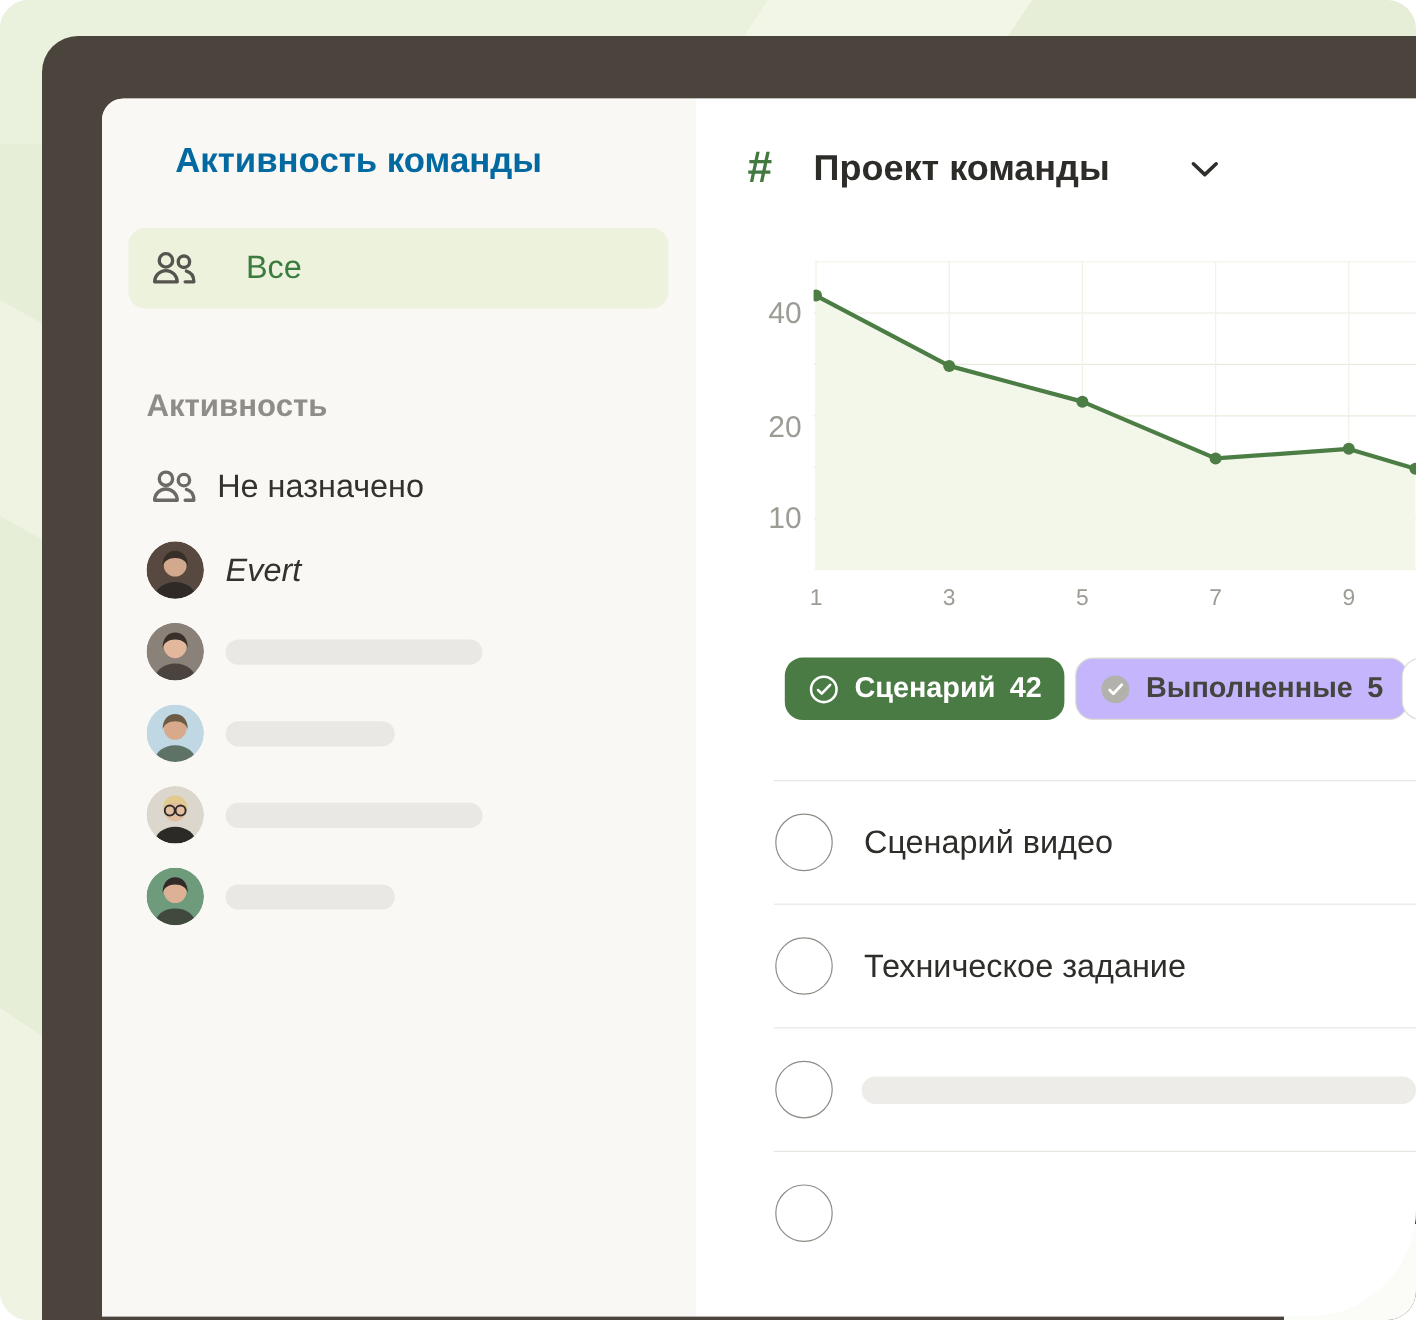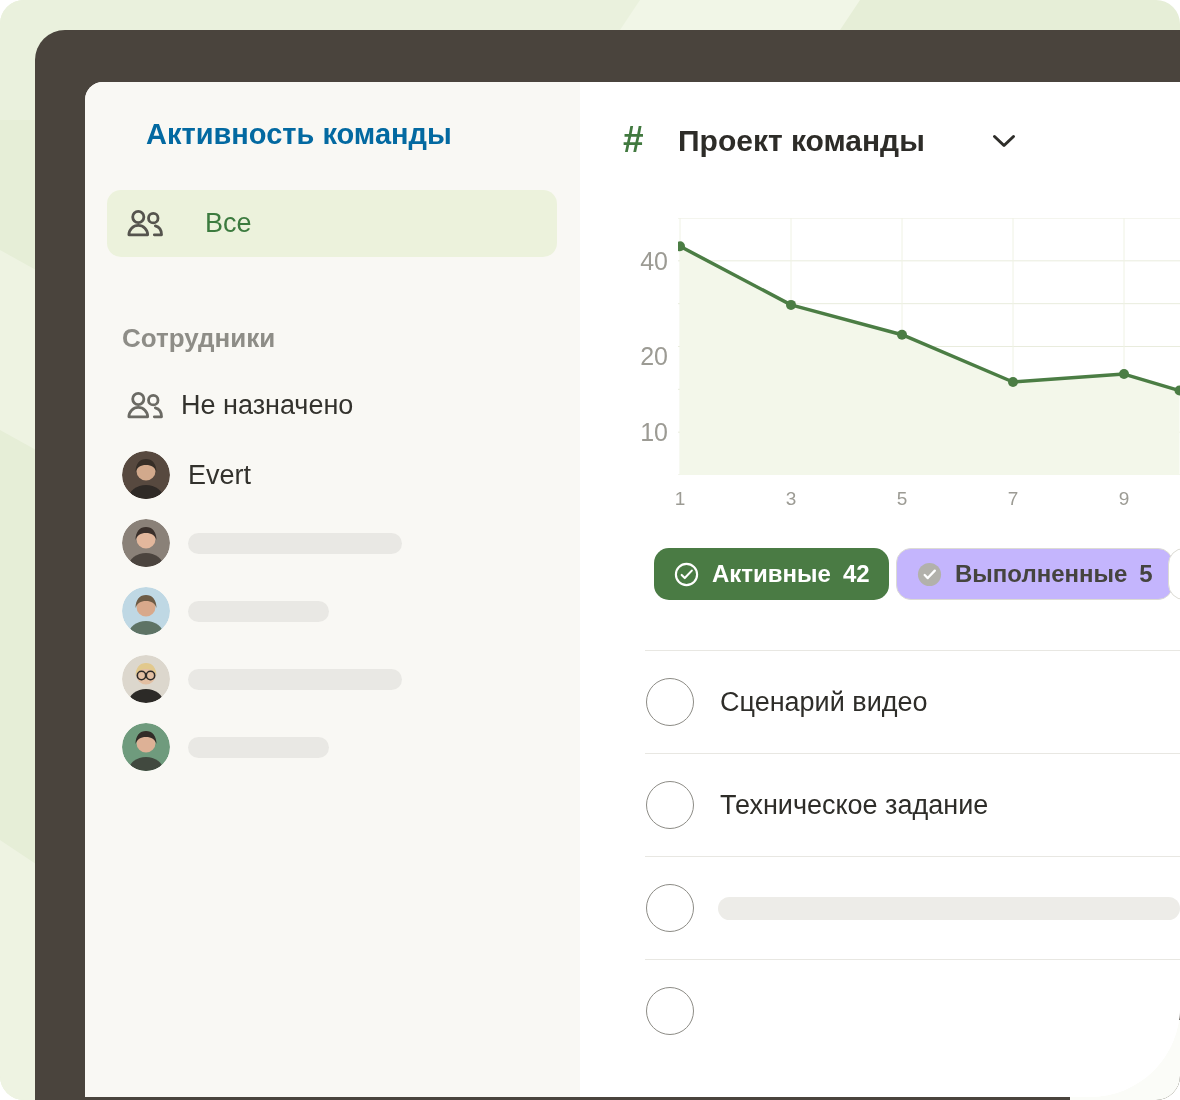--- a/index.html
+++ b/index.html
@@ -14,21 +14,21 @@
   .sidebar{position:absolute;left:0;top:0;width:495px;height:100%;background:#f9f8f4;}
   .sb-title{position:absolute;left:37px;top:36px;font-size:29px;font-weight:700;color:#0369a1;white-space:nowrap;margin-left:24px;}
   .all-pill{position:absolute;left:22px;top:108px;width:450px;height:67px;background:#ecf2dc;border-radius:14px;
             display:flex;align-items:center;gap:24px;padding-left:18px;box-sizing:border-box;cursor:pointer;}
   .all-pill .label{font-size:27px;font-weight:500;color:#3c7b3f;margin-left:16px;}
   .sb-section{position:absolute;left:37px;top:241px;font-size:26px;font-weight:700;color:#8e8d87;}
   .unassigned{position:absolute;left:22px;top:299px;width:450px;height:48px;display:flex;align-items:center;gap:16px;
               padding-left:18px;box-sizing:border-box;cursor:pointer;}
   .unassigned .label{font-size:27px;color:#33322d;white-space:nowrap;}
   #member-list{position:absolute;left:22px;top:369px;width:450px;}
-  .member-row{height:48px;display:flex;align-items:center;gap:18px;padding-left:15px;margin-bottom:20px;cursor:pointer;}
+  .member-row{height:48px;display:flex;align-items:center;gap:18px;padding-left:15px;margin-bottom:20px;cursor:pointer;font-style:italic;}
   .avatar{width:48px;height:48px;flex:0 0 48px;border-radius:50%;}
   .member-name{font-size:27px;color:#33322d;}
   .skel{height:21px;border-radius:10.5px;background:#e9e8e4;}
   .skel.long{width:214px;}
   .skel.short{width:141px;}
   .icon-people{width:40px;height:31px;flex:0 0 40px;}
 
   
   .main{position:absolute;left:495px;top:0;right:0;height:100%;background:#ffffff;}
   .proj-hash{position:absolute;left:43px;top:36px;font-size:37px;line-height:44px;font-weight:700;color:#41793f;}
@@ -76,21 +76,21 @@
       <div class="all-pill">
         <svg class="icon-people" viewBox="0 0 38 30" fill="none" stroke="#55544e" stroke-width="2.7" stroke-linecap="round" stroke-linejoin="round">
           <circle cx="12.5" cy="8.7" r="5.4"></circle>
           <path d="M3.4 26a9.1 9.1 0 0 1 18.2 0z"></path>
           <circle cx="27" cy="9.8" r="4.6"></circle>
           <path d="M29 17.3c3.8 1 6 3.9 6 8.7h-7"></path>
         </svg>
         <span class="label">Все</span>
       </div>
 
-      <div class="sb-section">Сотрудники</div>
+      <div class="sb-section">Активность</div>
 
       <div class="unassigned">
         <svg class="icon-people" viewBox="0 0 38 30" fill="none" stroke="#6b6a64" stroke-width="2.7" stroke-linecap="round" stroke-linejoin="round">
           <circle cx="12.5" cy="8.7" r="5.4"></circle>
           <path d="M3.4 26a9.1 9.1 0 0 1 18.2 0z"></path>
           <circle cx="27" cy="9.8" r="4.6"></circle>
           <path d="M29 17.3c3.8 1 6 3.9 6 8.7h-7"></path>
         </svg>
         <span class="label">Не назначено</span>
       </div>
@@ -214,21 +214,21 @@
           <span class="xtick" style="left: 307px;">5</span>
           <span class="xtick" style="left: 418px;">7</span>
           <span class="xtick" style="left: 529px;">9</span>
         </div>
 
       <button class="fbtn f-active">
         <svg width="27" height="27" viewBox="0 0 28 28" fill="none" stroke="#ffffff" stroke-width="2.2" stroke-linecap="round" stroke-linejoin="round">
           <circle cx="14" cy="14" r="11"></circle>
           <path d="M9 14.5l3.2 3.2L19.5 10"></path>
         </svg>
-        <span>Активные</span>
+        <span>Сценарий</span>
         <span class="fcount">42</span>
       </button>
 
       <button class="fbtn f-done">
         <svg width="27" height="27" viewBox="0 0 28 28">
           <circle cx="14" cy="14" r="12" fill="#b2b1ab"></circle>
           <path d="M9 14.5l3.2 3.2L19.5 10" fill="none" stroke="#ffffff" stroke-width="2.4" stroke-linecap="round" stroke-linejoin="round"></path>
         </svg>
         <span>Выполненные</span>
         <span class="fcount">5</span>

